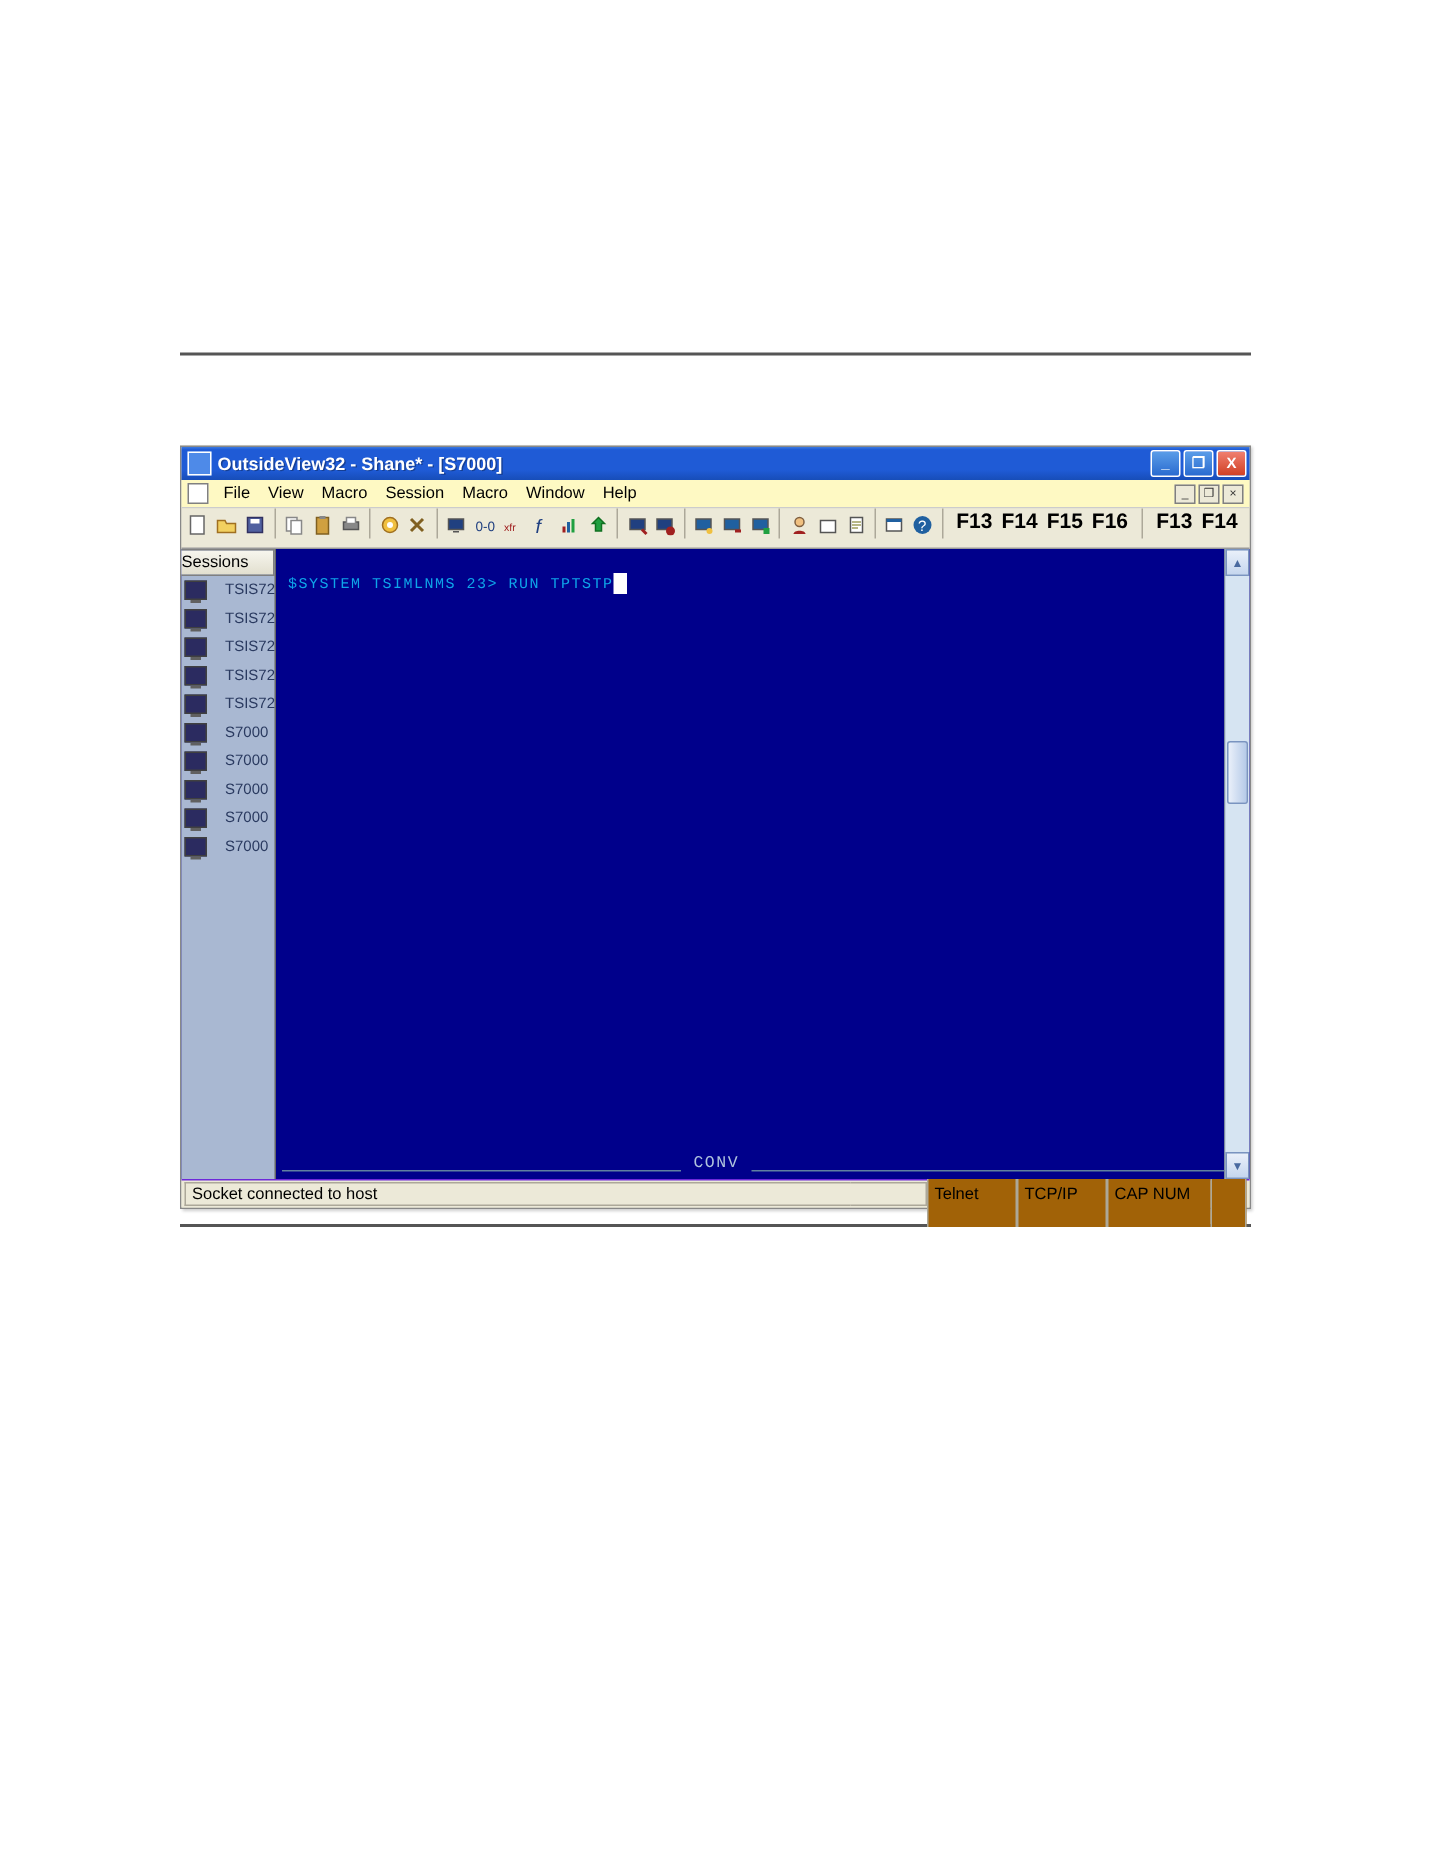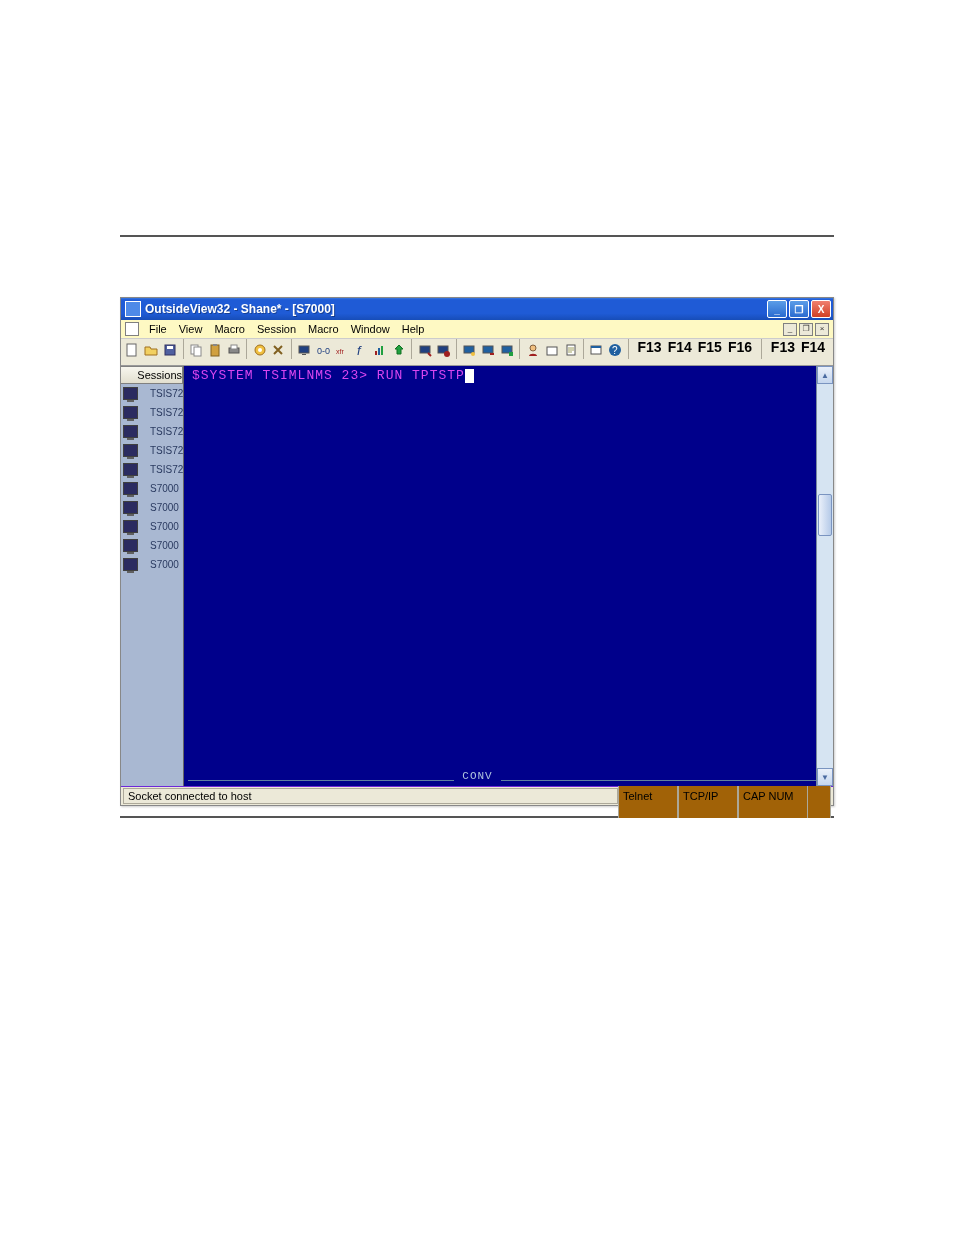--- a/index.html
+++ b/index.html
@@ -160,21 +160,21 @@
     width: 62px;
     background: #a9b8d2;
     border-right: 1px solid #666;
     display: flex;
     flex-direction: column;
   }
   .sessions-header {
     background: linear-gradient(#f7f6ee,#e2dfcf);
     border: 1px solid #808080;
     border-left: none;
-    text-align: right;
+    text-align: left;
     padding: 2px 0;
     font-size: 11px;
     cursor: pointer;
   }
   .session-item {
     display: flex;
     align-items: center;
     padding: 3px 2px;
     gap: 12px;
     font-size: 10px;
@@ -198,25 +198,25 @@
     height: 2px;
     background: #606060;
   }
   .terminal {
     flex-grow: 1;
     background: #00008b;
     position: relative;
     overflow: hidden;
   }
   .terminal-text {
-    color: #d946ef;
+    color: #0ea5e9;
     font-family: "Courier New", monospace;
-    font-size: 13px;
+    font-size: 10px;
     letter-spacing: 1px;
-    padding: 2px 8px;
+    padding: 16px 8px;
     white-space: pre;
   }
   .cursor-block {
     display: inline-block;
     width: 9px;
     height: 14px;
     background: #fff;
     vertical-align: text-bottom;
   }
   .terminal-bottom {

